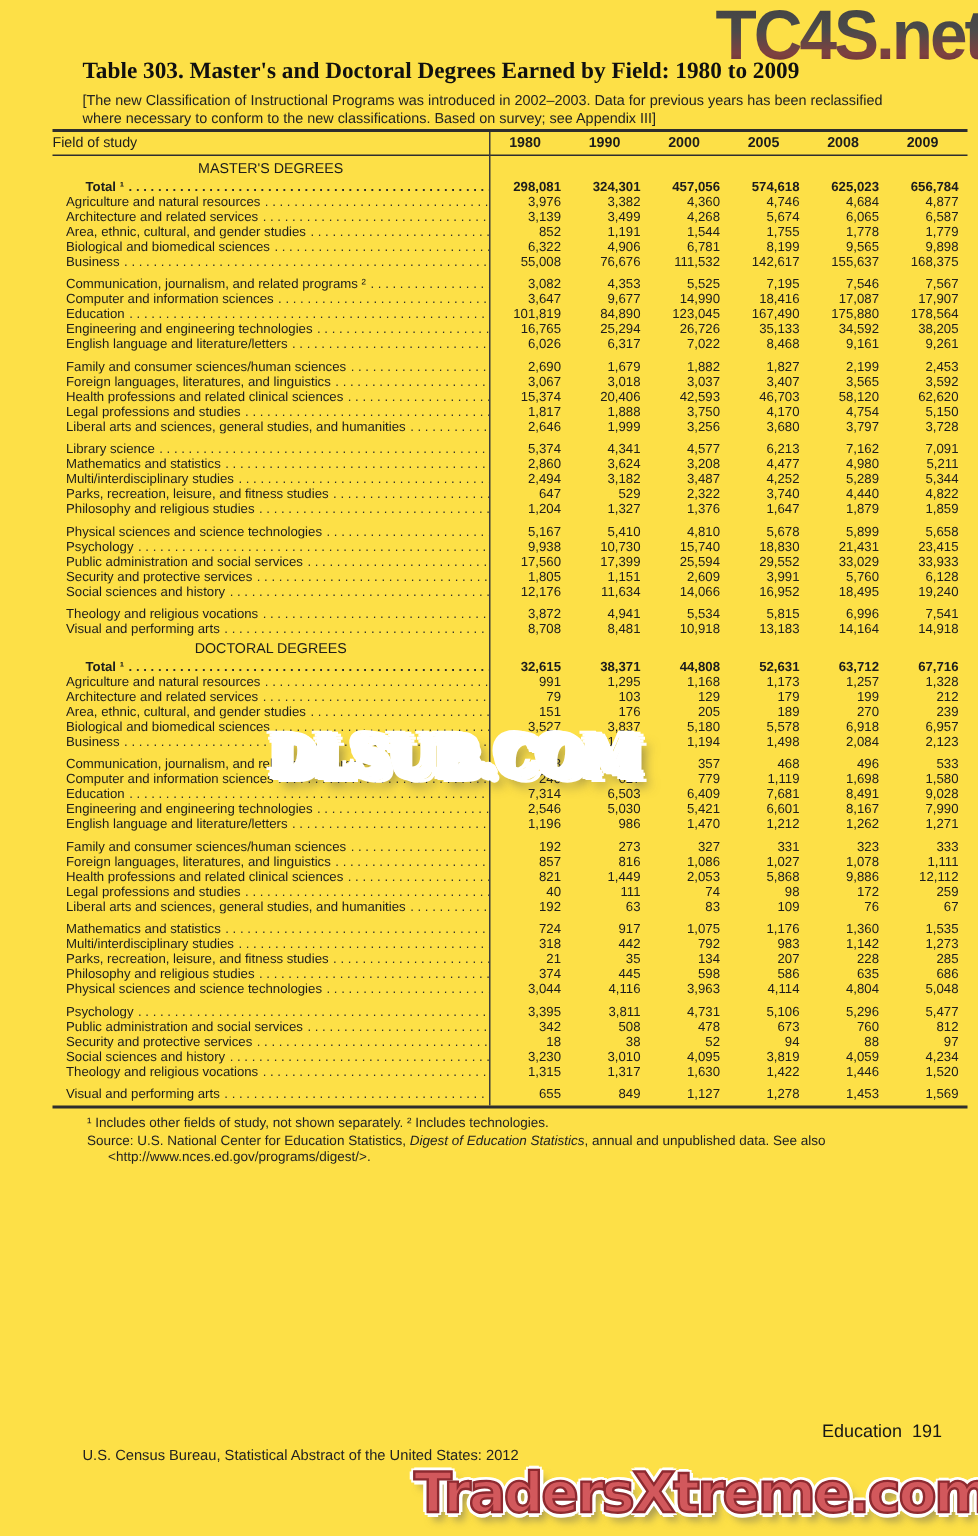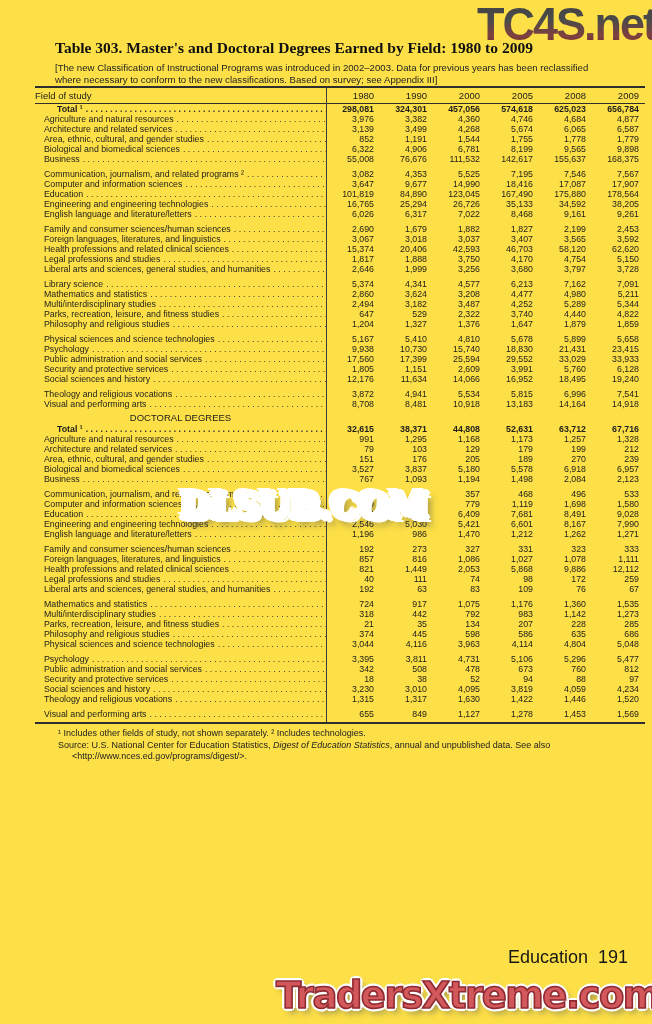--- a/index.html
+++ b/index.html
@@ -14,21 +14,21 @@
         line-height:11.5px;color:#222;z-index:2;}
 
   
   .doc-flow{position:absolute;left:35px;top:86px;width:610px;z-index:3;}
   .tbl{position:relative;border-top:2px solid #2e2e2e;border-bottom:2px solid #2e2e2e;
        padding-bottom:3px;}
   .vrule{position:absolute;left:291px;top:0;bottom:0;width:1px;background:#3c3c3c;}
   .thead{display:flex;align-items:center;height:15px;border-bottom:1px solid #2e2e2e;
          font-size:9.5px;color:#1c1c1c;}
   .th-field{width:291px;text-align:left;}
-  .th-year{flex:0 0 53px;text-align:right;padding-right:5px;box-sizing:border-box;}
+  .th-year{flex:0 0 53px;text-align:center;padding-right:5px;box-sizing:border-box;font-weight:bold;}
 
   .sec-heading{width:291px;text-align:center;font-size:9.5px;line-height:13px;
                height:13px;margin-top:2px;color:#1c1c1c;}
   .group + .group{margin-top:5px;}
   .row{display:flex;height:10px;line-height:10px;font-size:8.8px;color:#1c1c1c;}
   .row .label{width:291px;display:flex;overflow:hidden;padding-left:9px;
               box-sizing:border-box;}
   .row.bold{font-weight:bold;}
   .row.bold .label{padding-left:22px;}
   .lt{white-space:nowrap;padding-right:3px;}
@@ -38,21 +38,21 @@
        white-space:nowrap;}
 
   
   .footnotes{margin-top:4px;padding-left:7px;font-size:9px;line-height:11.5px;
              color:#222;width:585px;}
   .fn1{text-indent:16px;}
   .fn-src{text-indent:16px;}
   .fn-url{text-indent:0;margin-left:30px;}
 
   
-  .pageno{position:absolute;top:947px;right:24px;font-size:18px;color:#161616;
+  .pageno{position:absolute;top:947px;right:24px;font-size:12px;color:#161616;
           white-space:pre;z-index:2;}
   .census{position:absolute;left:55px;top:965px;font-size:9.8px;color:#222;z-index:2;}
 
   
   .wm-top{position:absolute;top:-2px;right:-4px;z-index:1;
           font-family:"Liberation Sans",sans-serif;font-weight:900;font-size:45px;
           letter-spacing:-2px;transform:scaleY(1.04);
           background:linear-gradient(180deg,#414141 0%,#4a4a4a 42%,#7e4140 72%,#5c2626 100%);
           -webkit-background-clip:text;background-clip:text;color:transparent;}
   .wm-mid{position:absolute;top:484px;left:180px;z-index:20;
@@ -90,20 +90,21 @@
       <div class="thead">
         <div class="th-field">Field of study</div>
         <div class="th-year">1980</div>
         <div class="th-year">1990</div>
         <div class="th-year">2000</div>
         <div class="th-year">2005</div>
         <div class="th-year">2008</div>
         <div class="th-year">2009</div>
       </div>
       <div>
+          <div class="sec-heading">MASTER'S DEGREES</div>
           <div class="group">
             <div class="row bold">
               <div class="label">
                 <span class="lt">Total ¹</span>
                 <div class="dots"></div>
               </div>
               <div class="num">298,081</div>
               <div class="num">324,301</div>
               <div class="num">457,056</div>
               <div class="num">574,618</div>
@@ -788,16 +789,17 @@
     <div class="footnotes">
       <div class="fn1">¹ Includes other fields of study, not shown separately. ² Includes technologies.</div>
       <div class="fn-src"><span>Source: U.S. National Center for Education Statistics, </span><i>Digest of Education Statistics</i><span>, annual and unpublished data. See also</span></div>
       <div class="fn-url">&lt;http://www.nces.ed.gov/programs/digest/&gt;.</div>
     </div>
   </div>
 
   <div class="wm-mid">DLSUB.COM</div>
 
   <div class="pageno">Education  191</div>
+  <div class="census">U.S. Census Bureau, Statistical Abstract of the United States: 2012</div>
 
   <div class="wm-bottom">TradersXtreme.com</div>
 
 </div>
 
 </body></html>

